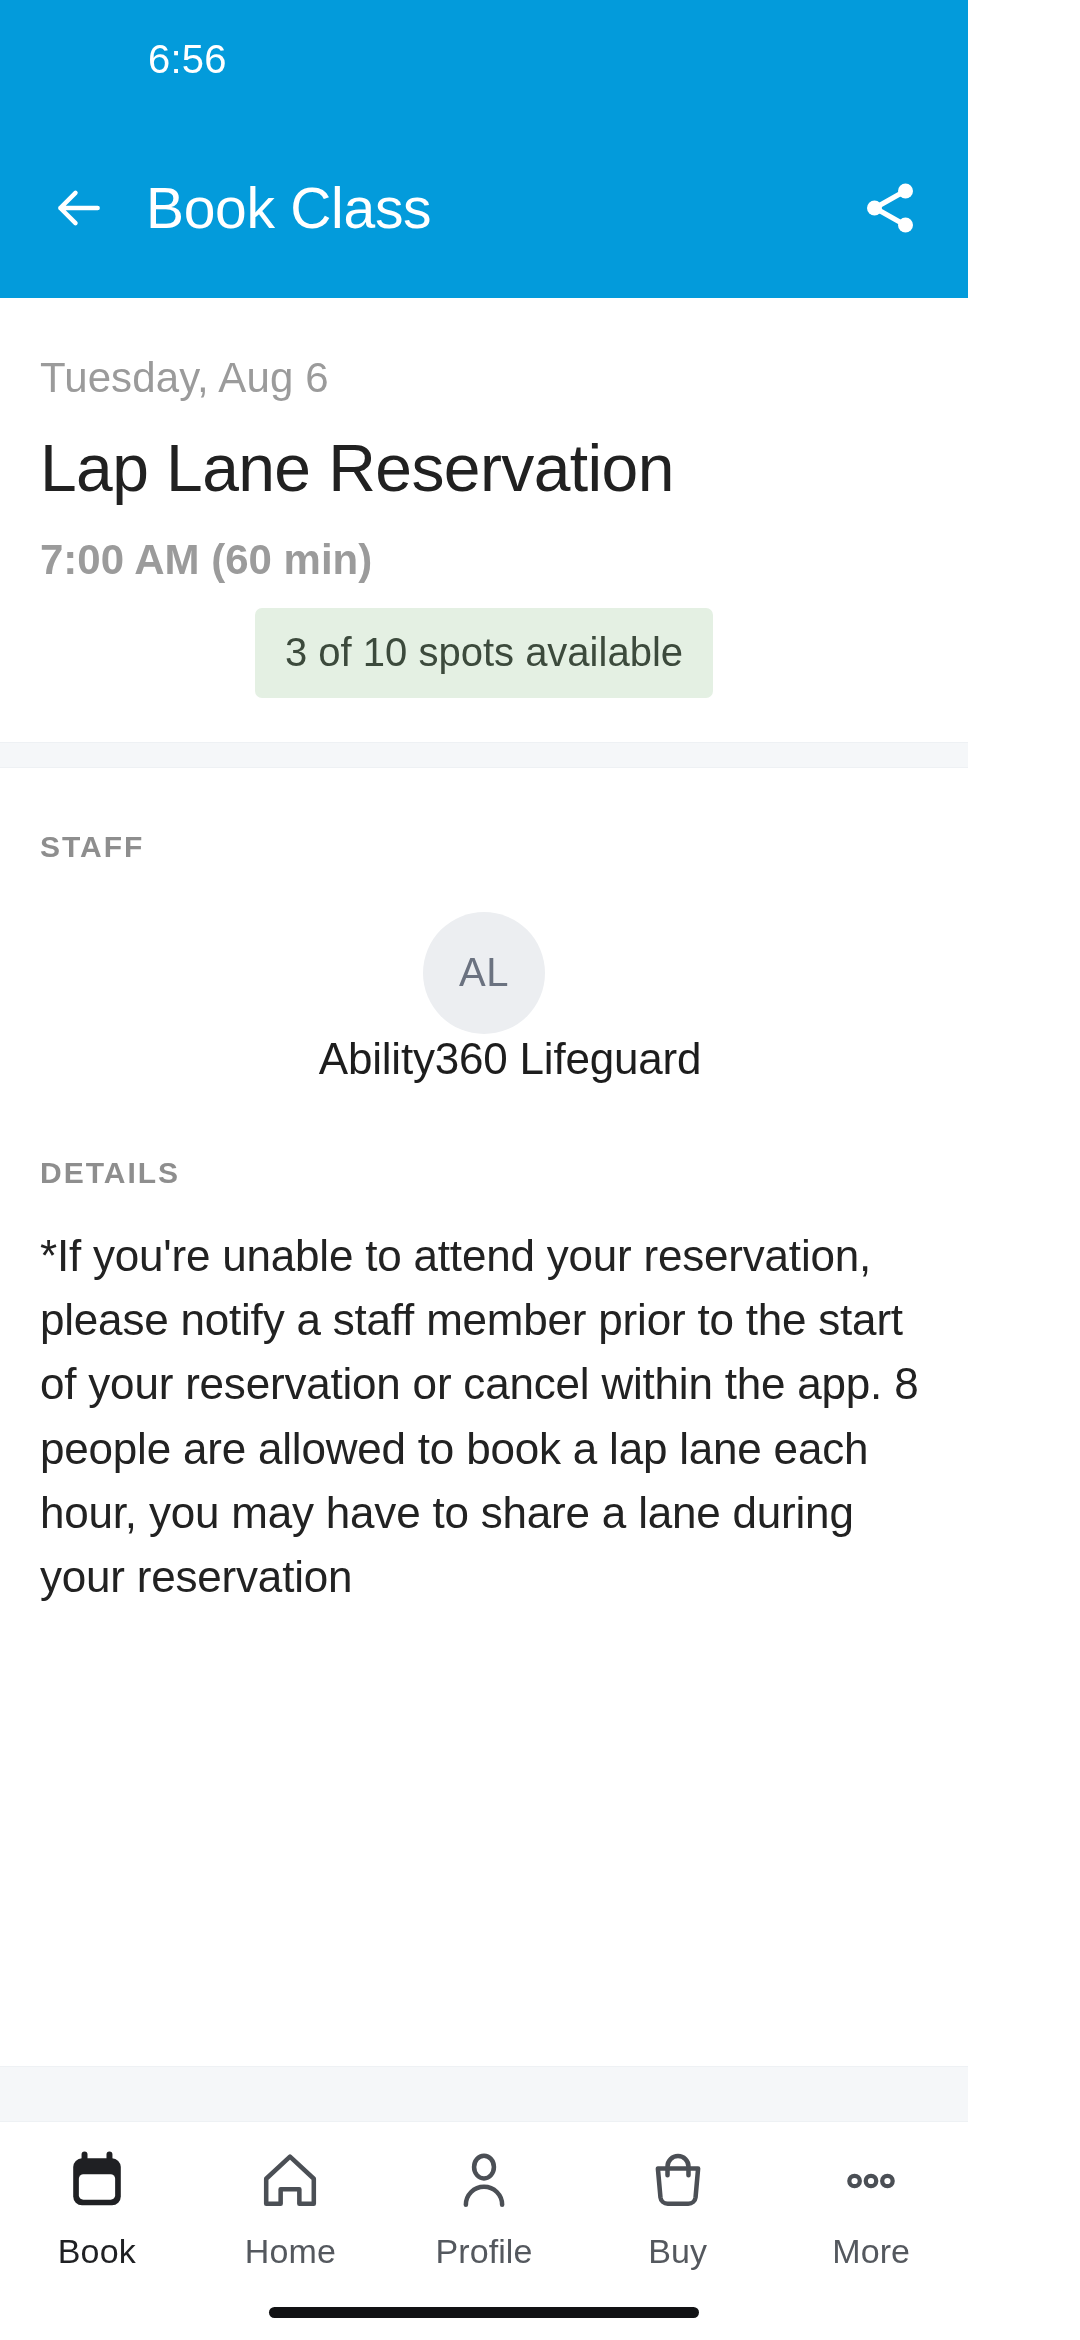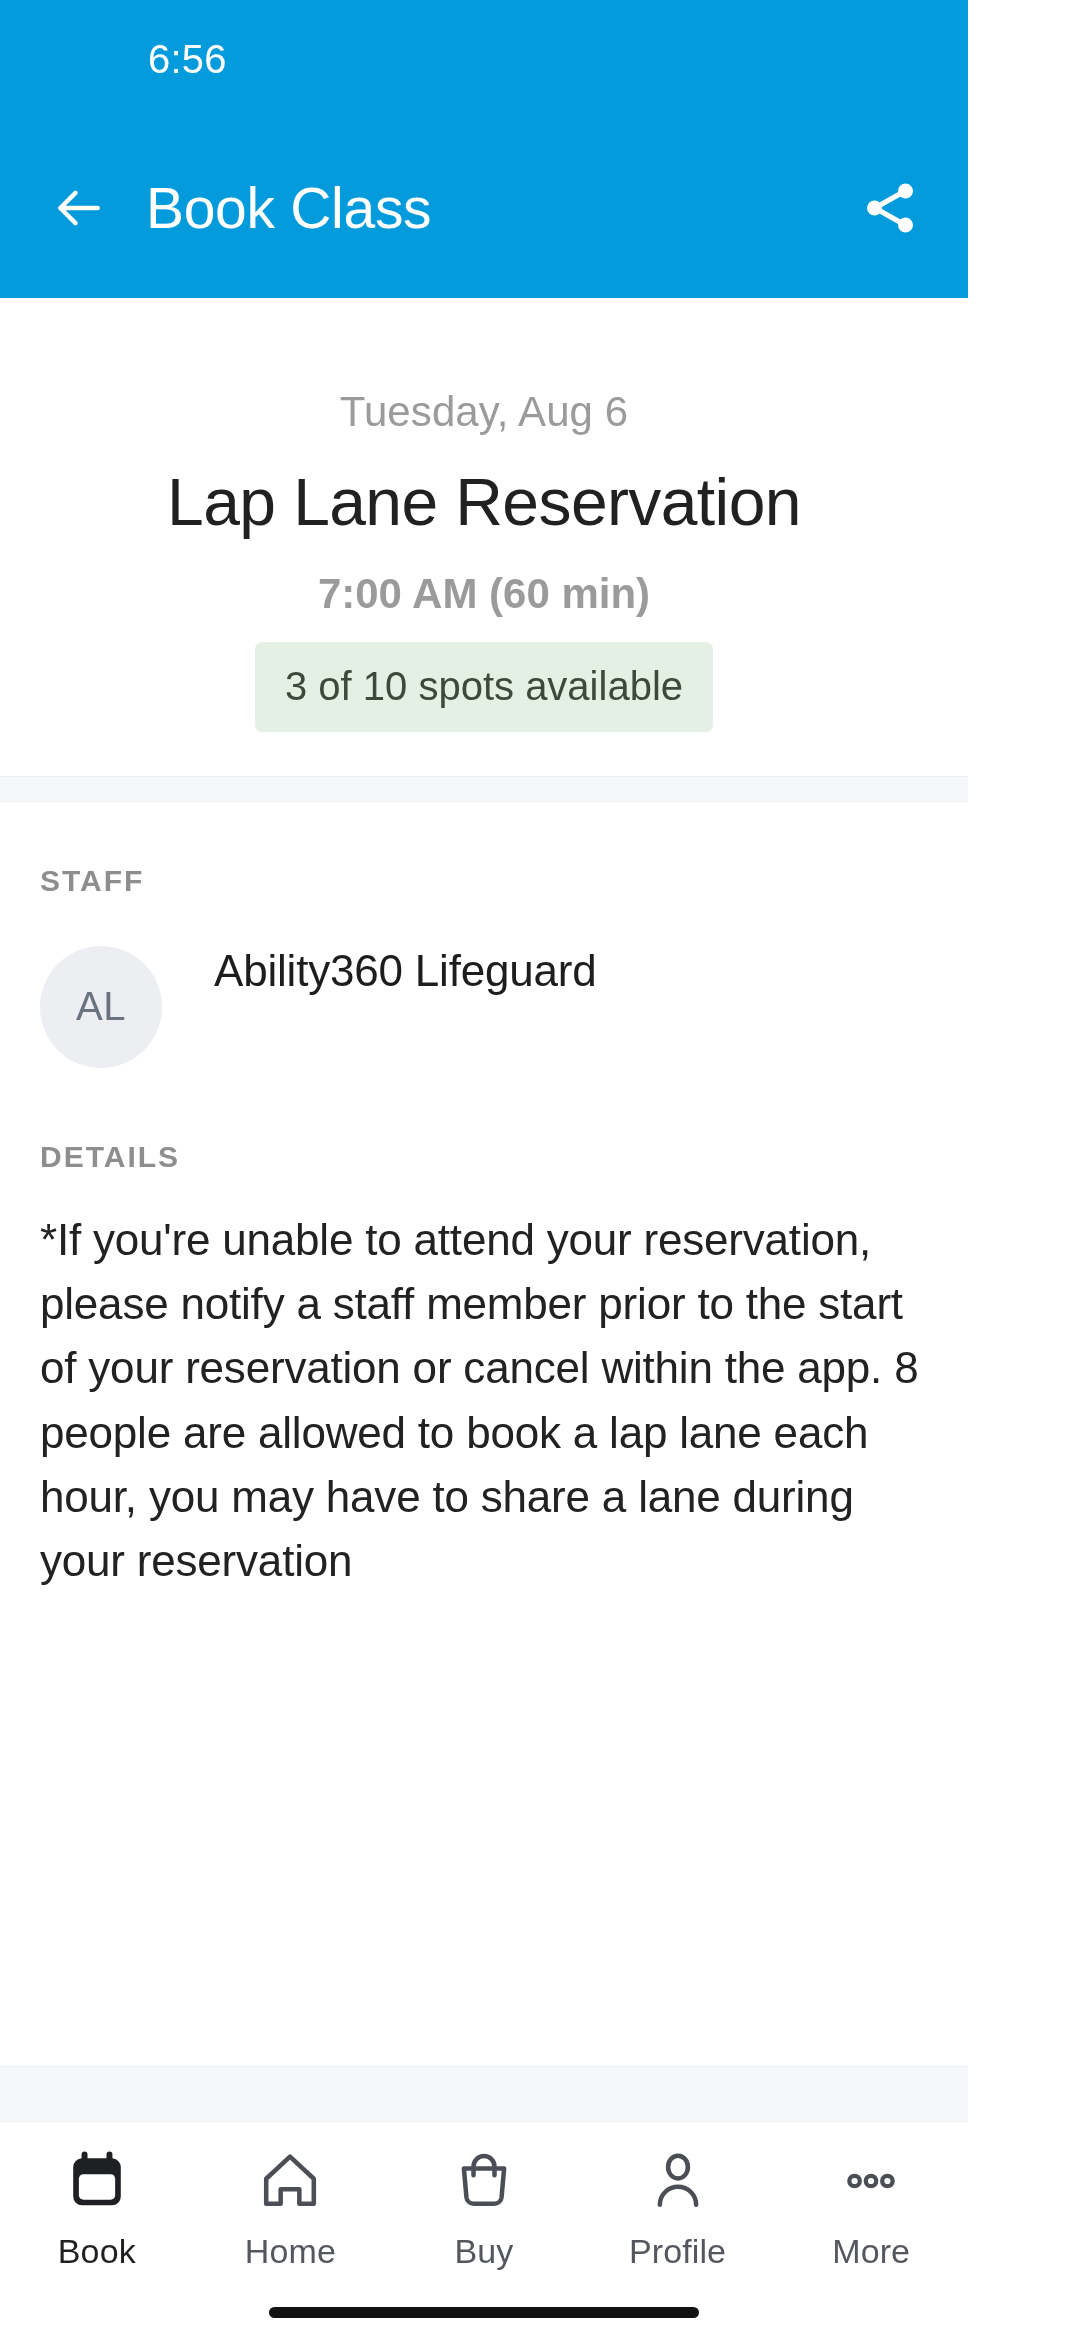--- a/index.html
+++ b/index.html
@@ -57,22 +57,22 @@
   .share-btn {
     width:66px; height:66px;
     display:flex; align-items:center; justify-content:center;
     margin-right:18px;
     cursor:pointer;
   }
 
   
   .hero {
     background:#ffffff;
-    padding:90px 40px 44px;
-    text-align:center;
+    padding:56px 40px 44px;
+    text-align:left;
   }
   .hero-date {
     font-size:42px;
     color:#9b9b9b;
     letter-spacing:0.1px;
   }
   .hero-title {
     font-size:66px;
     color:#212121;
     margin-top:30px;
@@ -114,22 +114,24 @@
   .section { padding:0 40px; background:#fff; }
   .section-label {
     font-size:30px;
     color:#8e8e8e;
     letter-spacing:2.0px;
     font-weight:700;
     padding-top:62px;
   }
   .staff-row {
     display:flex;
+    align-items:center;
     padding-top:48px;
     padding-bottom:10px;
+    flex-direction:column;
   }
   .avatar {
     width:122px; height:122px;
     border-radius:50%;
     background:#ECEEF1;
     display:flex; align-items:center; justify-content:center;
     flex:0 0 auto;
   }
   .avatar-initials {
     font-size:40px;
@@ -295,35 +297,35 @@
         <svg width="68" height="68" viewBox="0 0 24 24" fill="none">
           <path d="M3.6 11.2 12 3.4l8.4 7.8V20h-5.1v-5.1H8.7V20H3.6z" stroke="#4b4f55" stroke-width="1.6" stroke-linejoin="round" fill="none"></path>
         </svg>
       </div>
       <div class="navlabel">Home</div>
     </div>
 
     <div class="navitem">
       <div class="navicon">
         <svg width="68" height="68" viewBox="0 0 24 24" fill="none">
+          <ellipse cx="12" cy="7.1" rx="3.5" ry="4" stroke="#4b4f55" stroke-width="1.6" fill="none"></ellipse>
+          <path d="M5.6 20.4a6.4 6.4 0 0 1 12.8 0" stroke="#4b4f55" stroke-width="1.6" stroke-linecap="round" fill="none"></path>
+        </svg>
+      </div>
+      <div class="navlabel">Profile</div>
+    </div>
+
+    <div class="navitem">
+      <div class="navicon">
+        <svg width="68" height="68" viewBox="0 0 24 24" fill="none">
           <path d="M4.9 7.6h14.2l-.9 10.1a2.6 2.6 0 0 1-2.6 2.3H8.4a2.6 2.6 0 0 1-2.6-2.3z" stroke="#4b4f55" stroke-width="1.6" stroke-linejoin="round" fill="none"></path>
           <path d="M8.3 10V6.9a3.7 3.7 0 0 1 7.4 0V10" stroke="#4b4f55" stroke-width="1.6" stroke-linecap="round" fill="none"></path>
         </svg>
       </div>
       <div class="navlabel">Buy</div>
-    </div>
-
-    <div class="navitem">
-      <div class="navicon">
-        <svg width="68" height="68" viewBox="0 0 24 24" fill="none">
-          <ellipse cx="12" cy="7.1" rx="3.5" ry="4" stroke="#4b4f55" stroke-width="1.6" fill="none"></ellipse>
-          <path d="M5.6 20.4a6.4 6.4 0 0 1 12.8 0" stroke="#4b4f55" stroke-width="1.6" stroke-linecap="round" fill="none"></path>
-        </svg>
-      </div>
-      <div class="navlabel">Profile</div>
     </div>
 
     <div class="navitem">
       <div class="navicon">
         <svg width="68" height="68" viewBox="0 0 24 24" fill="none">
           <circle cx="6.2" cy="12" r="1.85" stroke="#4b4f55" stroke-width="1.5" fill="none"></circle>
           <circle cx="12" cy="12" r="1.85" stroke="#4b4f55" stroke-width="1.5" fill="none"></circle>
           <circle cx="17.8" cy="12" r="1.85" stroke="#4b4f55" stroke-width="1.5" fill="none"></circle>
         </svg>
       </div>

